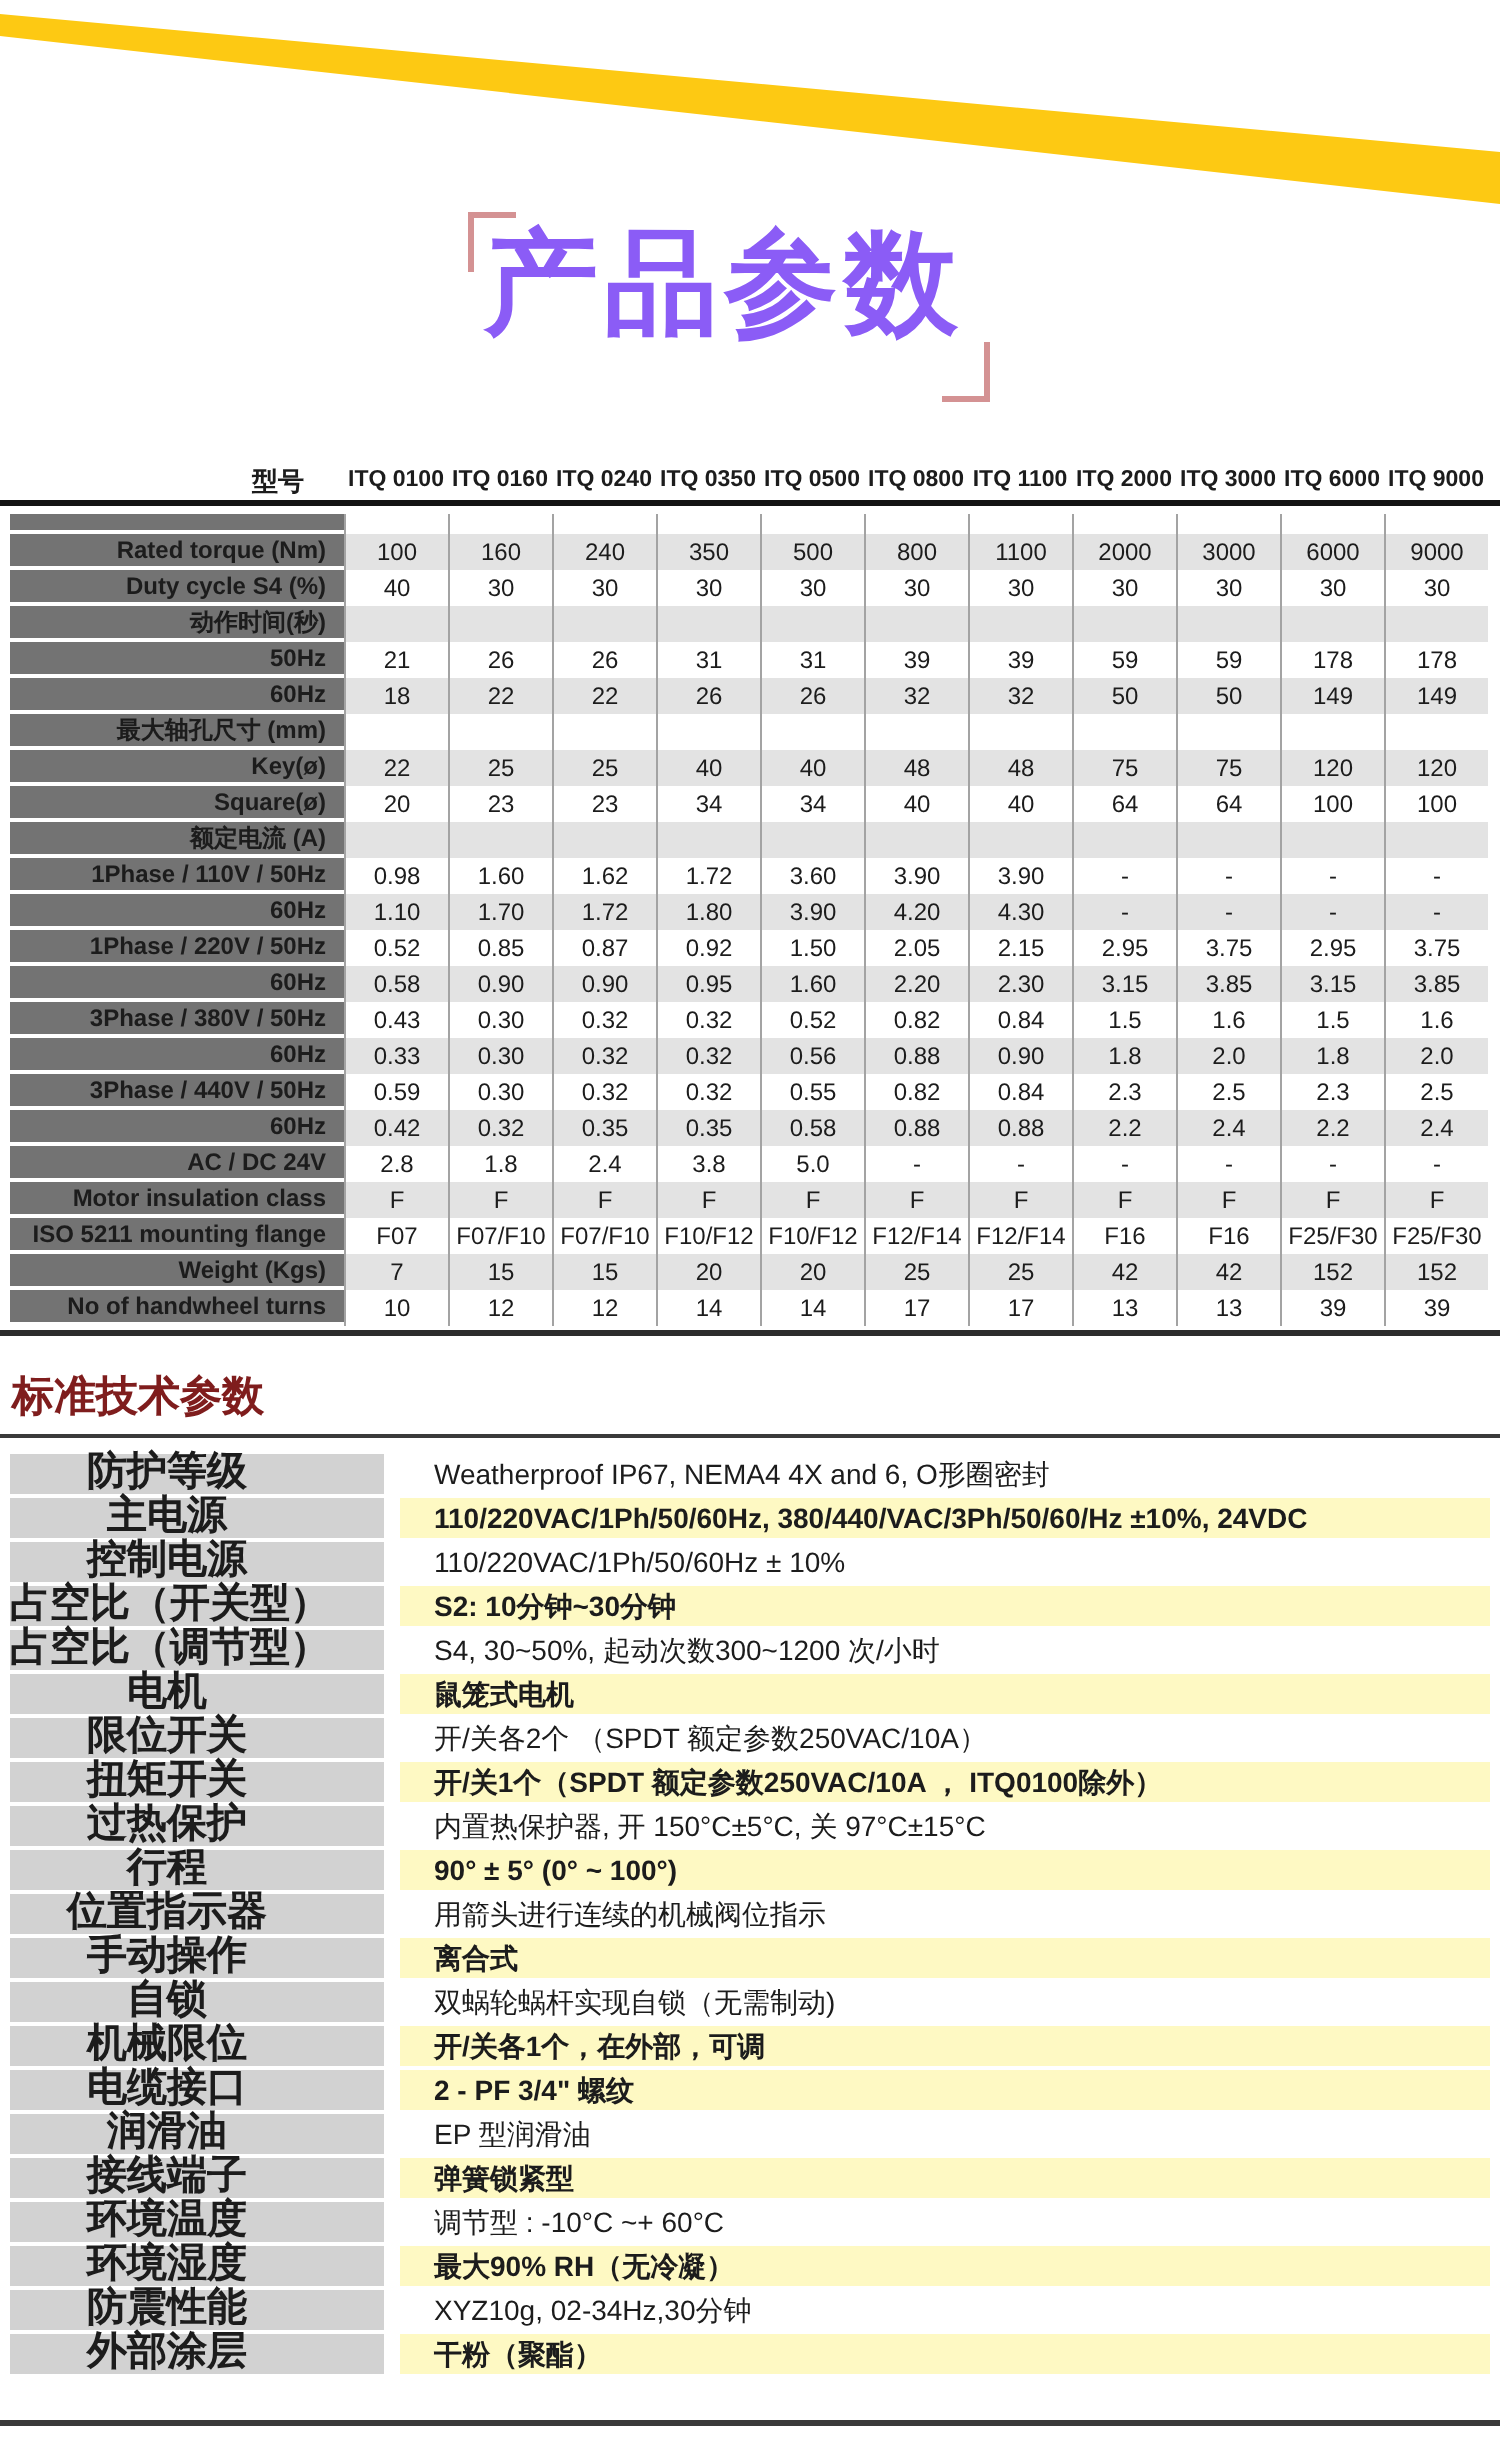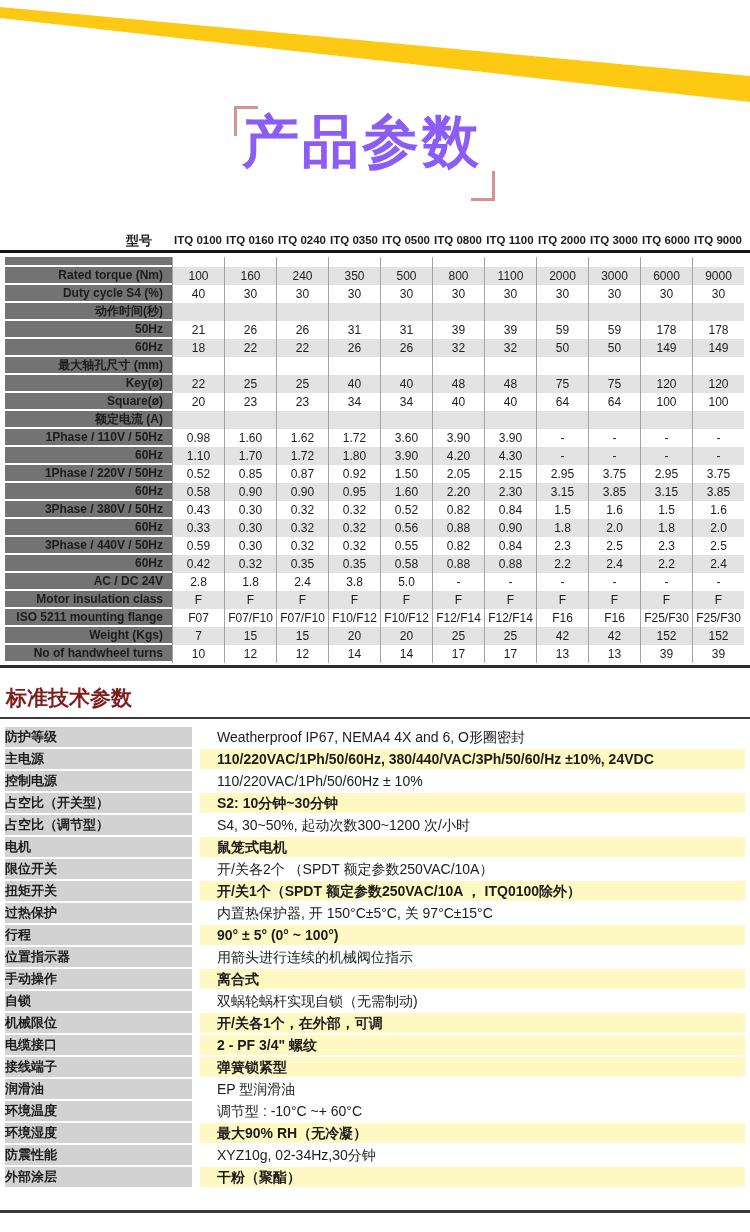--- a/index.html
+++ b/index.html
@@ -50,21 +50,21 @@
     text-align:center;font-size:12px;line-height:18px;white-space:nowrap;
   }
   .srow.shaded .scell{background:#e3e3e3;}
 
   
   #tech-heading{position:absolute;left:6px;top:684px;margin:0;font-size:21px;font-weight:bold;color:#7f1d1d;}
   #tech-table{position:absolute;left:5px;top:727px;width:740px;}
   .trow{display:flex;min-height:21px;}
   .tlabel{
     width:187px;background:#d2d2d2;border-bottom:2px solid #ffffff;box-sizing:border-box;
-    font-weight:bold;font-size:13px;line-height:19px;text-align:left;padding-right:30px;
+    font-weight:bold;font-size:20px;line-height:19px;text-align:center;padding-right:30px;
     white-space:nowrap;
   }
   .tgap{width:8px;}
   .tvalue{
     flex:1;border-bottom:2px solid #ffffff;box-sizing:border-box;
     font-size:14px;line-height:19px;padding-left:17px;white-space:nowrap;
   }
   .trow.shaded .tvalue{background:#fef9c3;font-weight:bold;}
   .tvalue .vline2{line-height:20px;}
 </style>
@@ -572,32 +572,32 @@
         <div class="vline2">开/关各1个，在外部，可调</div>
       </div>
     </div>
     <div class="trow shaded">
       <div class="tlabel">电缆接口</div>
       <div class="tgap"></div>
       <div class="tvalue">
         <div class="vline2">2 - PF 3/4" 螺纹</div>
       </div>
     </div>
+    <div class="trow">
+      <div class="tlabel">润滑油</div>
+      <div class="tgap"></div>
+      <div class="tvalue">
+        <div class="vline2">EP 型润滑油</div>
+      </div>
+    </div>
     <div class="trow shaded">
       <div class="tlabel">接线端子</div>
       <div class="tgap"></div>
       <div class="tvalue">
         <div class="vline2">弹簧锁紧型</div>
-      </div>
-    </div>
-    <div class="trow">
-      <div class="tlabel">润滑油</div>
-      <div class="tgap"></div>
-      <div class="tvalue">
-        <div class="vline2">EP 型润滑油</div>
       </div>
     </div>
     <div class="trow">
       <div class="tlabel">环境温度</div>
       <div class="tgap"></div>
       <div class="tvalue">
         <div class="vline2">调节型 : -10°C ~+ 60°C</div>
       </div>
     </div>
     <div class="trow shaded">

